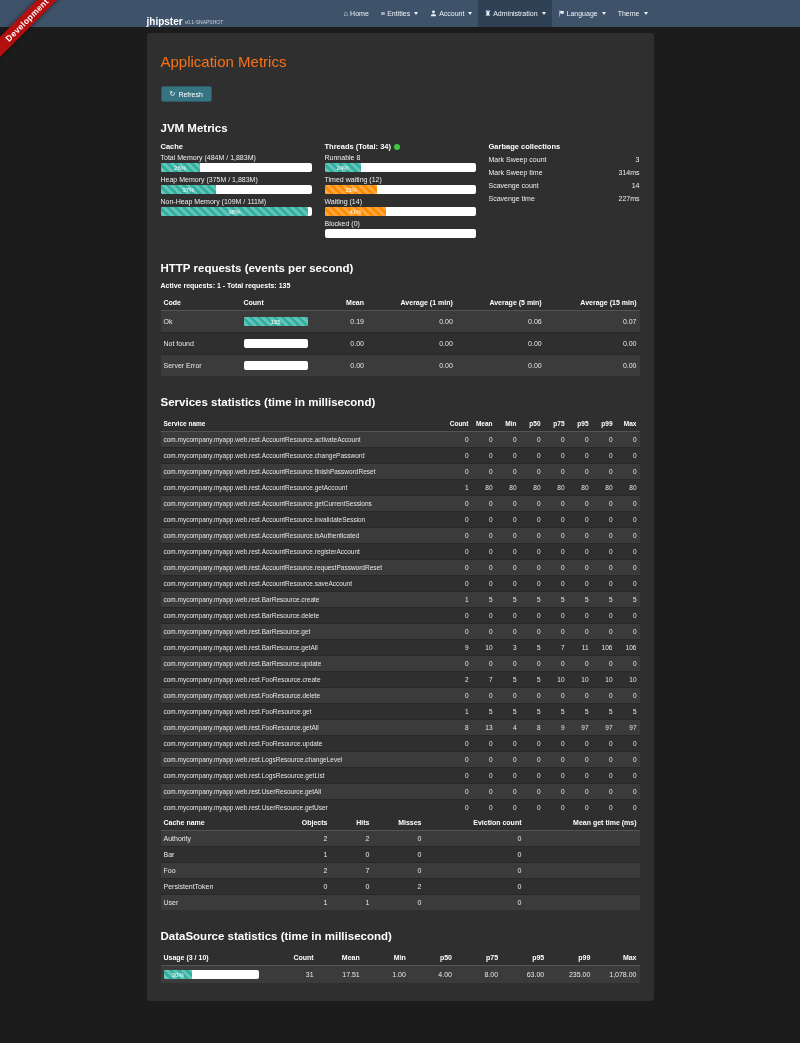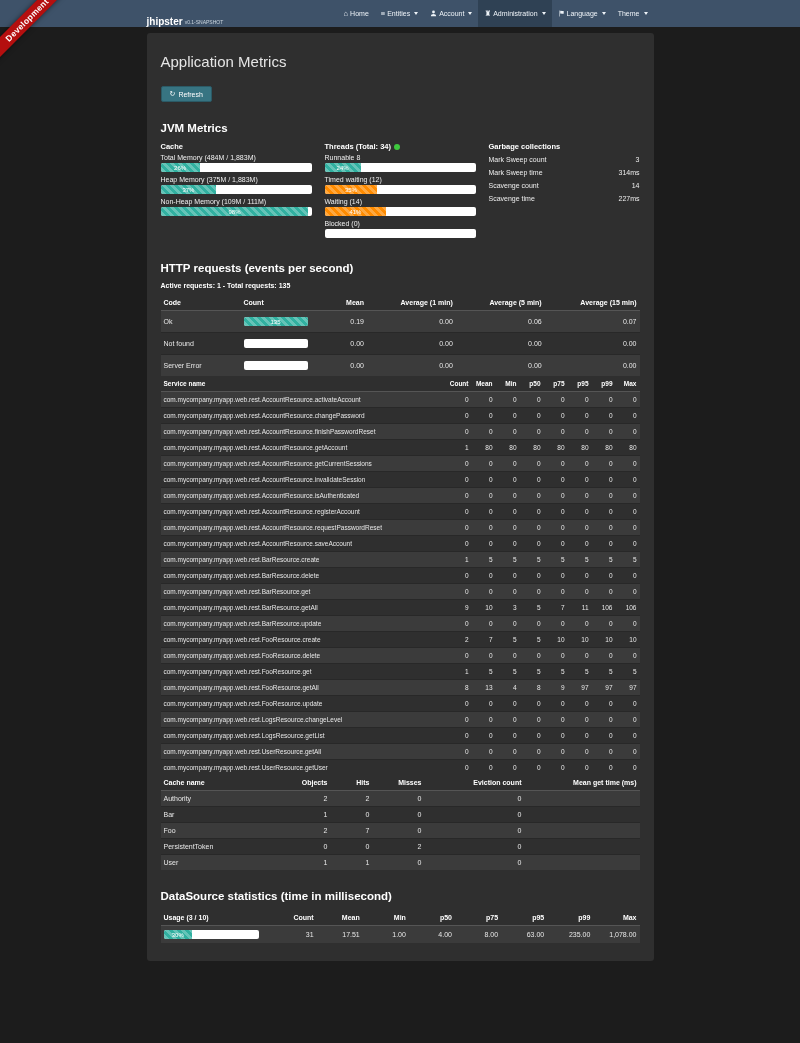--- a/index.html
+++ b/index.html
@@ -33,21 +33,21 @@
   .nav-menu { display: flex; }
   .nav-item { display: flex; align-items: center; gap: 2px; padding: 0 6px; font-size: 7px; color: #eef3f8; cursor: pointer; white-space: nowrap; }
   .nav-item.active { background: #2f4154; }
   .nav-icon { font-size: 7.5px; line-height: 1; display: inline-flex; align-items: center; }
   .nav-icon svg { display: block; }
   .caret { width: 0; height: 0; border-left: 2.5px solid transparent; border-right: 2.5px solid transparent; border-top: 3px solid #eef3f8; margin-left: 2px; }
 
   
   .container { width: 507px; margin: 6px auto 0; }
   .panel { background: #2f2f2f; padding: 12px 14px 18px; border-radius: 3px; }
-  h1 { font-size: 15px; font-weight: normal; color: #e5e5e5; margin: 8px 0 12px; }
+  h1 { font-size: 15px; font-weight: normal; color: #f97316; margin: 8px 0 12px; }
   h2 { font-size: 11.5px; font-weight: bold; color: #fff; margin: 20px 0 8px; }
 
   .btn-refresh {
     display: inline-flex; align-items: center; gap: 3px;
     background: #377482; border: 1px solid #2b5a66; color: #fff;
     font-size: 7px; padding: 3px 8px; border-radius: 2px; cursor: pointer;
     font-family: inherit;
   }
 
   
@@ -296,20 +296,21 @@
               </div>
             </td>
             <td class="r">0.00</td>
             <td class="r">0.00</td>
             <td class="r">0.00</td>
             <td class="r">0.00</td>
           </tr>
         </tbody>
     </table>
 
+    <h2>Services statistics (time in millisecond)</h2>
 
     <table class="tbl svc-tbl">
       <thead>
         <tr>
           <th class="l">Service name</th>
           <th class="num">Count</th>
           <th class="num">Mean</th>
           <th class="num">Min</th>
           <th class="num">p50</th>
           <th class="num">p75</th>

